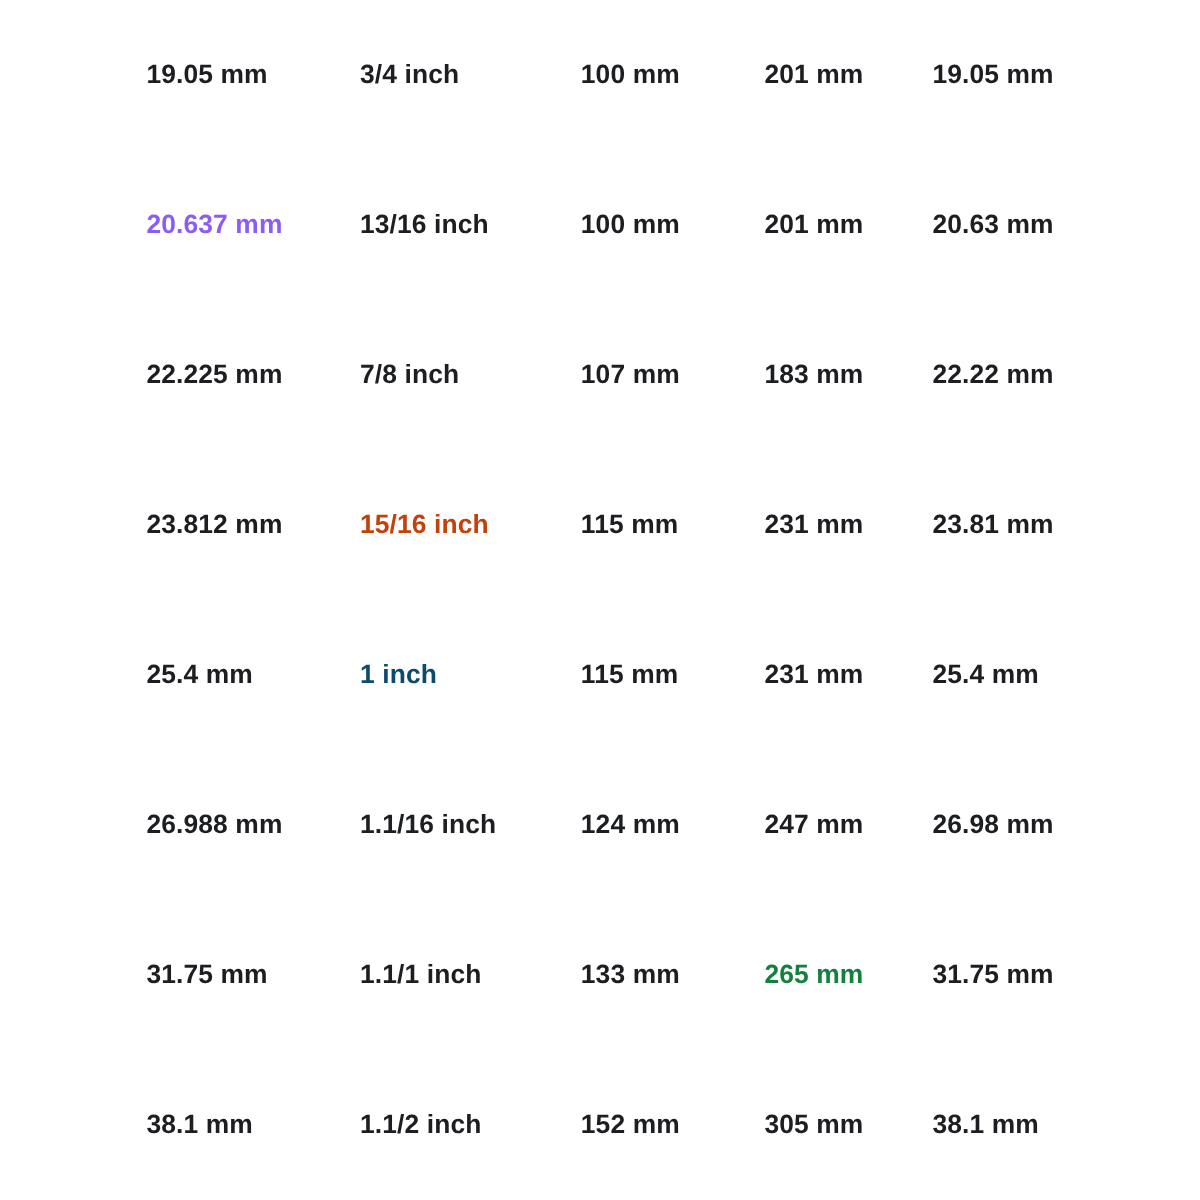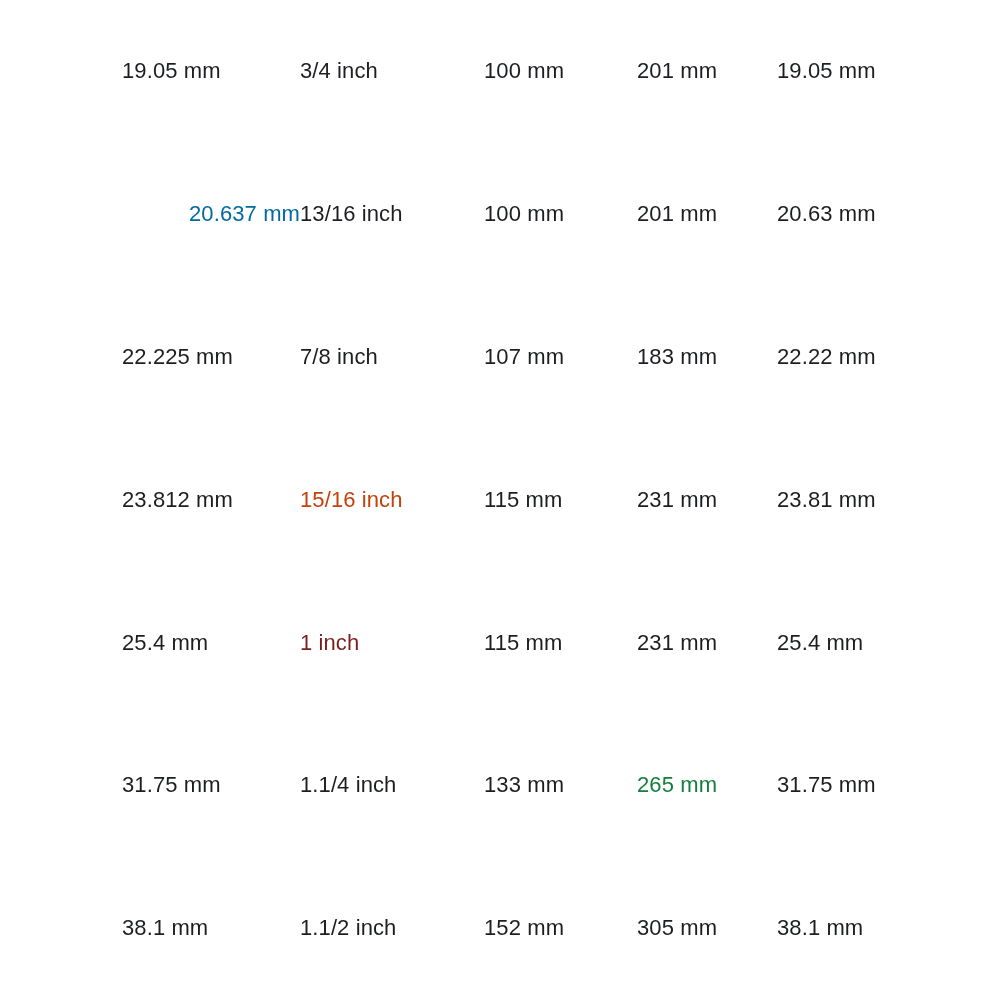--- a/index.html
+++ b/index.html
@@ -24,21 +24,21 @@
     table-layout: fixed;
   }
   #spec-table tr {
     height: 114.6px;
   }
   #spec-table td {
     padding: 0;
     margin: 0;
     vertical-align: middle;
     font-size: 22px;
-    font-weight: 400;
+    font-weight: 700;
     line-height: 1.2;
     color: #1c1e21;
     letter-spacing: 0.1px;
     white-space: nowrap;
     text-align: left;
   }
   
   .col-1 { width: 179px; padding-left: 122px !important; }
   .col-2 { width: 184px; padding-left: 0   !important; }
   .col-3 { width: 153px; padding-left: 0   !important; }
@@ -58,21 +58,21 @@
   </colgroup>
   <tbody>
     <tr>
       <td class="col-1" style="color: rgb(28, 30, 33);">19.05 mm</td>
       <td class="col-2" style="color: rgb(28, 30, 33);">3/4 inch</td>
       <td class="col-3" style="color: rgb(28, 30, 33);">100 mm</td>
       <td class="col-4" style="color: rgb(28, 30, 33);">201 mm</td>
       <td class="col-5" style="color: rgb(28, 30, 33);">19.05 mm</td>
     </tr>
     <tr>
-      <td class="col-1" style="color: #0369a1; text-align: right;">20.637 mm</td>
+      <td class="col-1" style="color: #8b5cf6;">20.637 mm</td>
       <td class="col-2" style="color: rgb(28, 30, 33);">13/16 inch</td>
       <td class="col-3" style="color: rgb(28, 30, 33);">100 mm</td>
       <td class="col-4" style="color: rgb(28, 30, 33);">201 mm</td>
       <td class="col-5" style="color: rgb(28, 30, 33);">20.63 mm</td>
     </tr>
     <tr>
       <td class="col-1" style="color: rgb(28, 30, 33);">22.225 mm</td>
       <td class="col-2" style="color: rgb(28, 30, 33);">7/8 inch</td>
       <td class="col-3" style="color: rgb(28, 30, 33);">107 mm</td>
       <td class="col-4" style="color: rgb(28, 30, 33);">183 mm</td>
@@ -80,28 +80,35 @@
     </tr>
     <tr>
       <td class="col-1" style="color: rgb(28, 30, 33);">23.812 mm</td>
       <td class="col-2" style="color: #c2410c;">15/16 inch</td>
       <td class="col-3" style="color: rgb(28, 30, 33);">115 mm</td>
       <td class="col-4" style="color: rgb(28, 30, 33);">231 mm</td>
       <td class="col-5" style="color: rgb(28, 30, 33);">23.81 mm</td>
     </tr>
     <tr>
       <td class="col-1" style="color: rgb(28, 30, 33);">25.4 mm</td>
-      <td class="col-2" style="color: #7f1d1d;">1 inch</td>
+      <td class="col-2" style="color: #0c4a6e;">1 inch</td>
       <td class="col-3" style="color: rgb(28, 30, 33);">115 mm</td>
       <td class="col-4" style="color: rgb(28, 30, 33);">231 mm</td>
       <td class="col-5" style="color: rgb(28, 30, 33);">25.4 mm</td>
     </tr>
     <tr>
+      <td class="col-1" style="color: rgb(28, 30, 33);">26.988 mm</td>
+      <td class="col-2" style="color: rgb(28, 30, 33);">1.1/16 inch</td>
+      <td class="col-3" style="color: rgb(28, 30, 33);">124 mm</td>
+      <td class="col-4" style="color: rgb(28, 30, 33);">247 mm</td>
+      <td class="col-5" style="color: rgb(28, 30, 33);">26.98 mm</td>
+    </tr>
+    <tr>
       <td class="col-1" style="color: rgb(28, 30, 33);">31.75 mm</td>
-      <td class="col-2" style="color: rgb(28, 30, 33);">1.1/4 inch</td>
+      <td class="col-2" style="color: rgb(28, 30, 33);">1.1/1 inch</td>
       <td class="col-3" style="color: rgb(28, 30, 33);">133 mm</td>
       <td class="col-4" style="color: #15803d;">265 mm</td>
       <td class="col-5" style="color: rgb(28, 30, 33);">31.75 mm</td>
     </tr>
     <tr>
       <td class="col-1" style="color: rgb(28, 30, 33);">38.1 mm</td>
       <td class="col-2" style="color: rgb(28, 30, 33);">1.1/2 inch</td>
       <td class="col-3" style="color: rgb(28, 30, 33);">152 mm</td>
       <td class="col-4" style="color: rgb(28, 30, 33);">305 mm</td>
       <td class="col-5" style="color: rgb(28, 30, 33);">38.1 mm</td>

